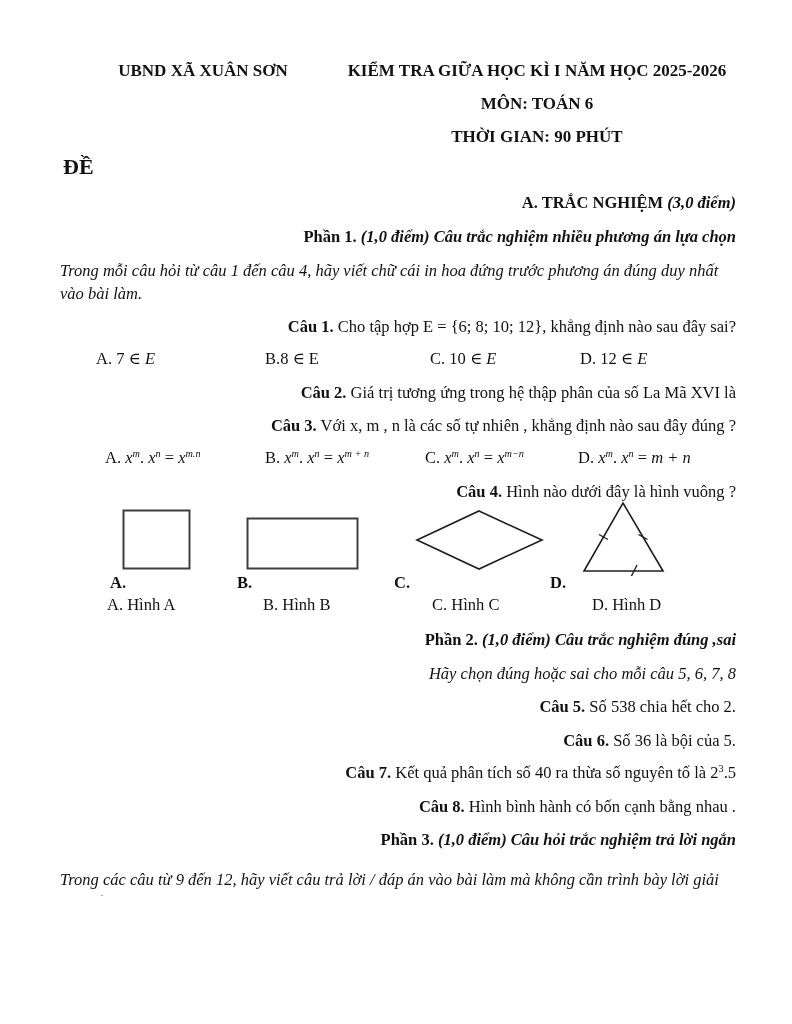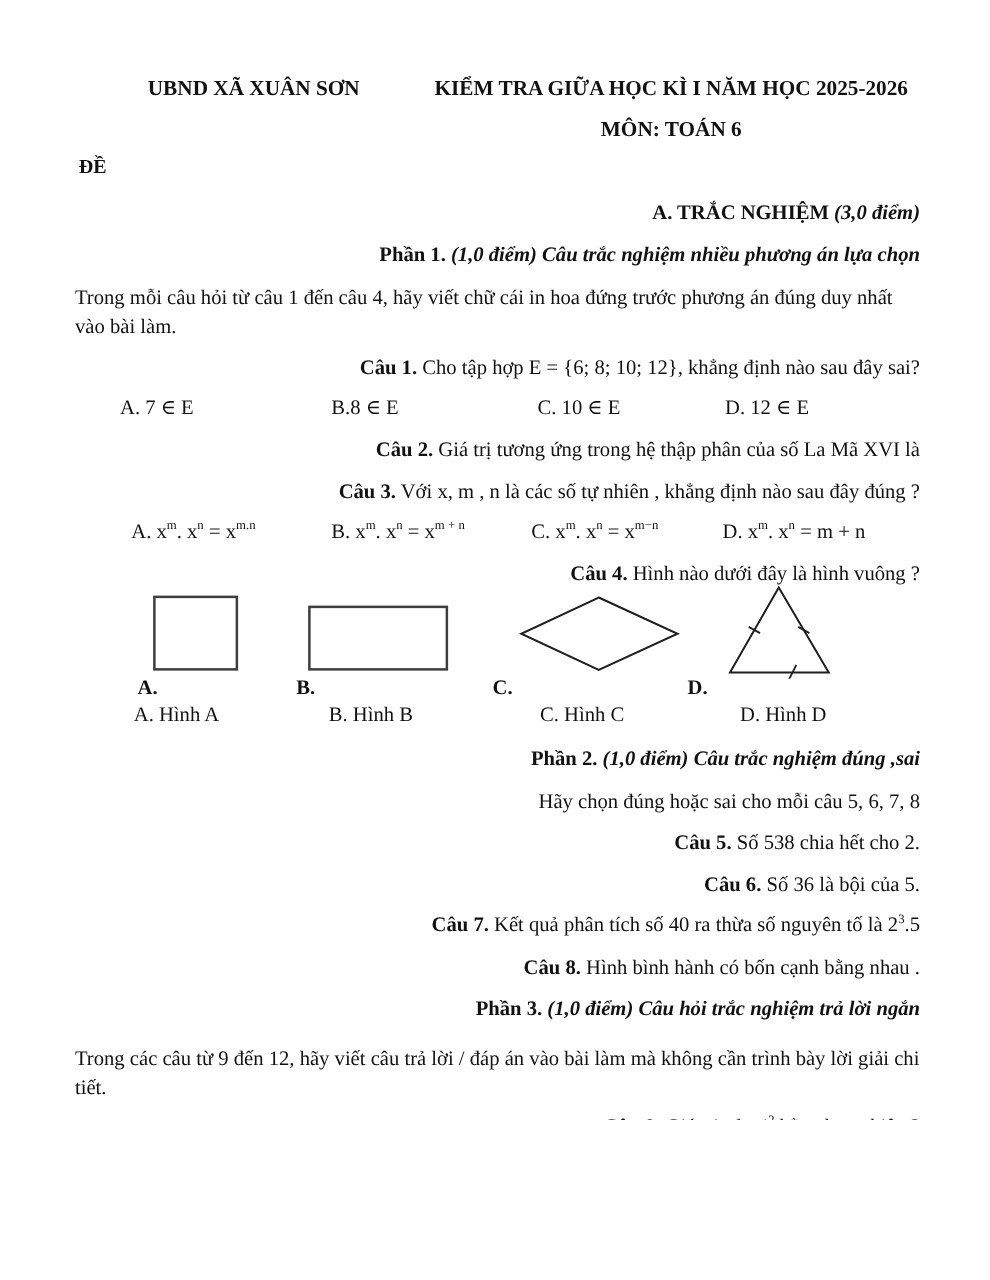--- a/index.html
+++ b/index.html
@@ -8,28 +8,28 @@
     width:792px;height:896px;
     box-sizing:border-box;
     padding:54px 56px 0 60px;
     background:#ffffff;
     color:#111;
     font-family:"Liberation Serif","DejaVu Serif",serif;
     font-size:16.5px;
     overflow:hidden;
   }
   .b{font-weight:bold;}
-  .it,.i{}
+  .it,.i{font-style:italic;}
   .bi{font-weight:bold;font-style:italic;}
   sup{font-size:0.62em;line-height:0;}
   .hdr{display:flex;margin-bottom:0;}
   .hdr-left{width:286px;text-align:center;}
   .hdr-right{flex:1;text-align:center;padding-right:8px;}
   .hdr div{line-height:33px;font-size:17px;white-space:nowrap;}
-  .de-line{line-height:22px;margin:3px 0 14px 3px;font-size:16px;}
+  .de-line{line-height:22px;margin:3px 0 14px 3px;font-size:22px;}
   .line{line-height:22px;margin:0 0 11px 0;text-align:right;}
   .mb12{margin-bottom:12px;}
   .mb10{margin-bottom:10px;}
   .instr2{margin-bottom:11px;line-height:23px;}
   .optrow{position:relative;height:22px;margin-bottom:11px;}
   .optrow .opt{position:absolute;top:0;white-space:nowrap;}
   .shapes{position:relative;height:66px;margin-bottom:0;}
   .shapes svg{position:absolute;display:block;}
   .letters{position:relative;height:20px;margin-bottom:2px;}
   .letters .opt{position:absolute;top:0;font-weight:bold;}
@@ -41,20 +41,21 @@
 
 <div class="page">
 
   <div class="hdr">
     <div class="hdr-left">
       <div class="b">UBND XÃ XUÂN SƠN</div>
     </div>
     <div class="hdr-right">
       <div class="b">KIỂM TRA GIỮA HỌC KÌ I NĂM HỌC 2025-2026</div>
       <div class="b">MÔN: TOÁN 6</div>
+      <div class="b">THỜI GIAN: 90 PHÚT</div>
     </div>
   </div>
   <div class="de-line b">ĐỀ</div>
 
   <p class="line mb12"><span class="b">A. TRẮC NGHIỆM</span><span class="bi">&nbsp;</span><span class="bi">(3,0 điểm)</span></p>
 
   <p class="line"><span class="b">Phần 1.</span><span>&nbsp;</span><span class="bi">(1,0 điểm) Câu trắc nghiệm nhiều phương án lựa chọn</span></p>
   <p class="instr2 i" style="margin-top:2px">Trong mỗi câu hỏi từ câu 1 đến câu 4, hãy viết chữ cái in hoa đứng trước phương án đúng duy nhất vào bài làm.</p>
 
   <p class="line"><span class="b">Câu 1.</span><span> Cho tập hợp E = {6; 8; 10; 12}, khẳng định nào sau đây sai?</span></p>

